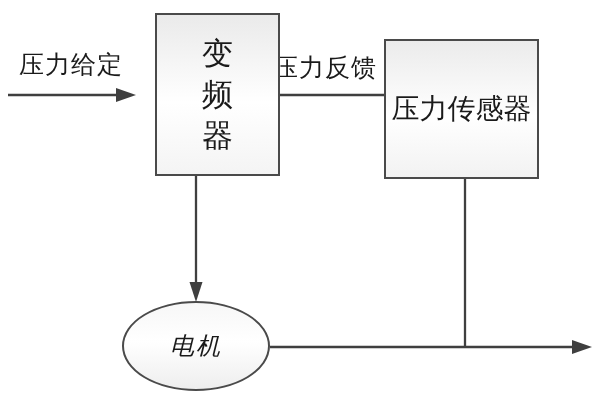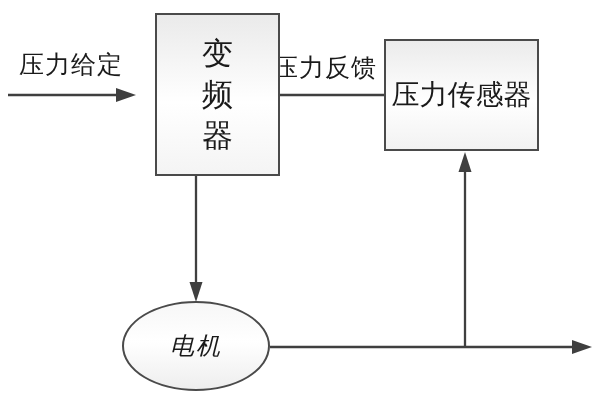--- a/index.html
+++ b/index.html
@@ -39,21 +39,21 @@
   }
   .node-inverter .vtext {
     display: inline-block;
     width: 34px;
     line-height: 41px;
     word-break: break-all;
     text-align: center;
   }
   .node-sensor {
     left: 384px; top: 39px;
-    width: 155px; height: 112px;
+    width: 155px; height: 140px;
     background: linear-gradient(180deg, #ebebeb 0%, #ffffff 55%, #f2f2f2 100%);
     font-size: 28px;
     letter-spacing: 0px;
   }
   .node-motor {
     left: 122px; top: 301px;
     width: 148px; height: 90px;
     border-radius: 50%;
     background: linear-gradient(180deg, #f7f7f7 0%, #ffffff 45%, #eeeeee 100%);
     font-size: 24px;

